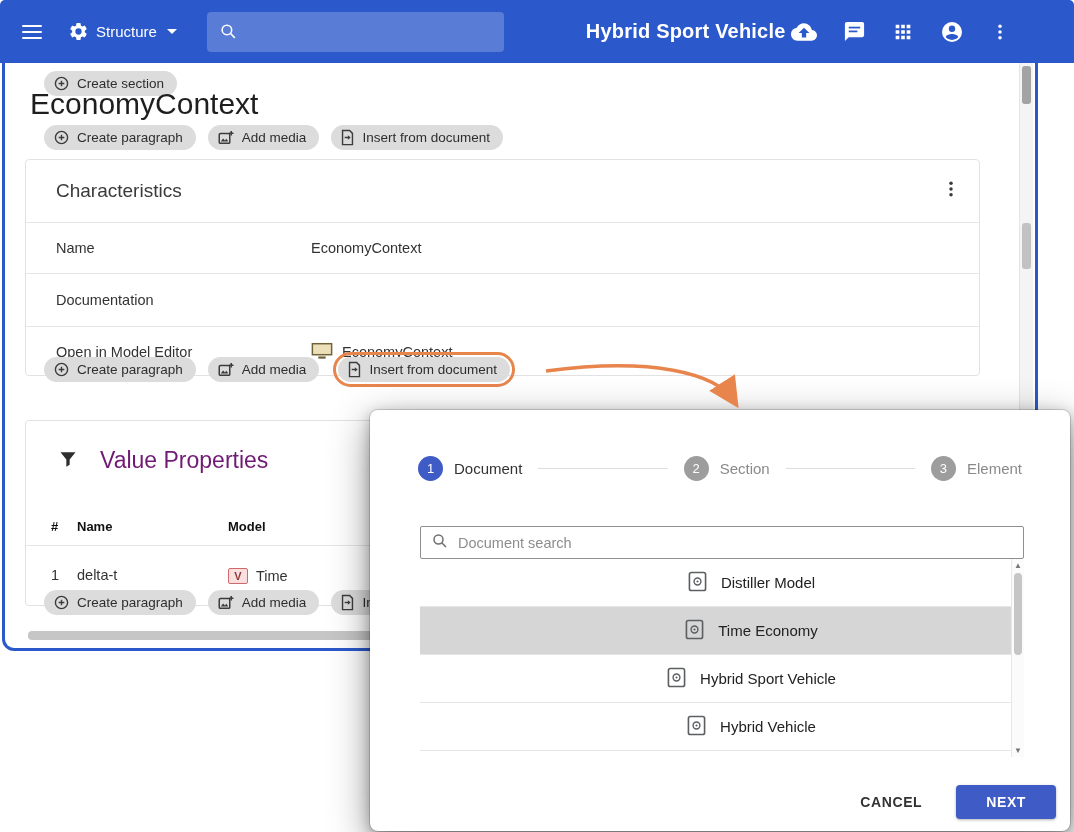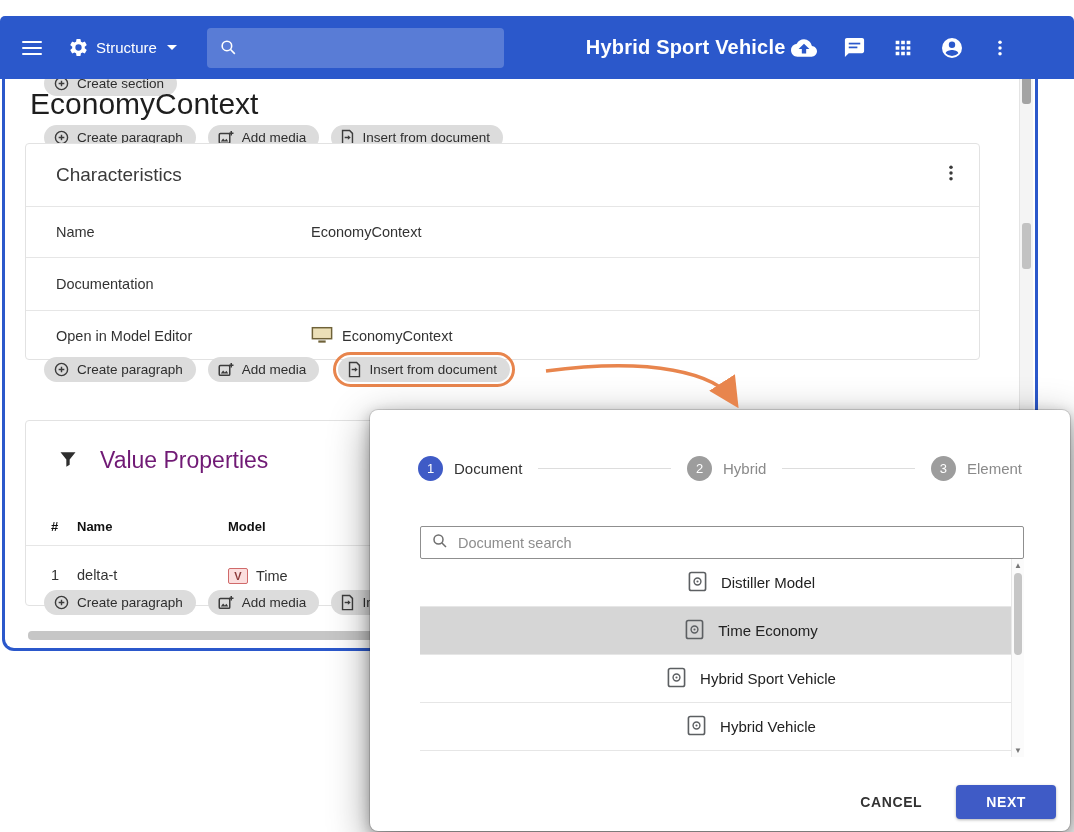--- a/index.html
+++ b/index.html
@@ -1,21 +1,21 @@
 <!DOCTYPE html>
 <html><head>
 <meta charset="utf-8">
 <style>
   * { box-sizing: border-box; margin: 0; padding: 0; }
   html, body { width: 1074px; height: 832px; }
   body { position: relative; font-family: "Liberation Sans", sans-serif; background: #ffffff; overflow: hidden; }
 
   
   .topbar { position: absolute; left: 0; top: 0; width: 1074px; height: 63px; background: #2b58cb;
-            display: flex; align-items: center; border-radius: 5px 5px 0 0; z-index: 10; margin-top: 16px; }
+            display: flex; align-items: center; border-radius: 5px 5px 0 0; z-index: 10; }
   .iconbox { display: flex; align-items: center; justify-content: center; cursor: pointer; }
   .hamburger { width: 24px; height: 24px; margin-left: 22px; display: flex; flex-direction: column; justify-content: center; gap: 4px; cursor: pointer; }
   .hamburger span { display: block; width: 20px; height: 2px; background: #fff; border-radius: 1px; }
   .structure-btn { display: flex; align-items: center; gap: 7px; margin-left: 22px; color: #fff; font-size: 15px; cursor: pointer; }
   .caret-down { width: 0; height: 0; border-left: 5px solid transparent; border-right: 5px solid transparent; border-top: 5px solid #fff; margin-left: 3px; }
   .topsearch { margin-left: 30px; width: 297px; height: 40px; background: rgba(255,255,255,.22); border-radius: 4px;
                display: flex; align-items: center; padding: 0 12px; gap: 10px; }
   .topsearch input { flex: 1; background: transparent; border: none; outline: none; color: #fff; font-size: 15px; font-family: inherit; }
   .topsearch input::placeholder { color: rgba(255,255,255,.85); }
   .app-title { margin-left: 82px; color: #fff; font-size: 20px; font-weight: 700; letter-spacing: .2px; white-space: nowrap; }
@@ -29,21 +29,21 @@
   .chip { display: inline-flex; align-items: center; gap: 7px; height: 25px; padding: 0 13px 0 9px;
           background: #dcdcdc; border-radius: 13px; font-size: 13.5px; color: #2e2e2e; cursor: pointer; white-space: nowrap; }
   .chips-row { position: absolute; display: flex; gap: 12px; align-items: center; }
   .row-create-section { left: 39px; top: 8px; }
   .doc-title { position: absolute; left: 25px; top: 24px; font-size: 30px; font-weight: 500; color: #1e1e1e; }
   .chips-row-1 { left: 39px; top: 62px; }
   .chips-row-2 { left: 39px; top: 294px; z-index: 5; }
   .chips-row-3 { left: 39px; top: 527px; z-index: 5; }
 
   .card { position: absolute; background: #fff; border: 1px solid #e2e2e2; border-radius: 4px; }
-  .card-characteristics { left: 20px; top: 80px; width: 955px; height: 217px; }
+  .card-characteristics { left: 20px; top: 96px; width: 955px; height: 217px; }
   .card-header { height: 62px; display: flex; align-items: center; padding: 0 18px 0 30px; }
   .card-title { font-size: 19px; color: #3a3a3a; }
   .kebab-right { margin-left: auto; cursor: pointer; }
   .prop-row { border-top: 1px solid #e6e6e6; display: flex; align-items: center; padding-left: 30px; }
   .prop-row .plabel { width: 255px; font-size: 14.5px; color: #333; }
   .prop-row .pvalue { font-size: 14.5px; color: #333; display: flex; align-items: center; gap: 9px; }
   .row-name { height: 51px; } .row-doc { height: 53px; } .row-open { height: 50px; }
 
   .annot-outline { display: inline-flex; border: 3px solid #e8854d; border-radius: 18px; padding: 2px; margin: -5px 0 -5px 2px; }
 
@@ -337,21 +337,21 @@
 <div class="dialog">
 
   <div class="stepper">
     <div class="step active">
       <span class="step-circle">1</span>
       <span class="step-label">Document</span>
     </div>
     <div class="step-line"></div>
     <div class="step">
       <span class="step-circle">2</span>
-      <span class="step-label">Hybrid</span>
+      <span class="step-label">Section</span>
     </div>
     <div class="step-line"></div>
     <div class="step">
       <span class="step-circle">3</span>
       <span class="step-label">Element</span>
     </div>
   </div>
 
   <div class="dlg-search">
     <span>

